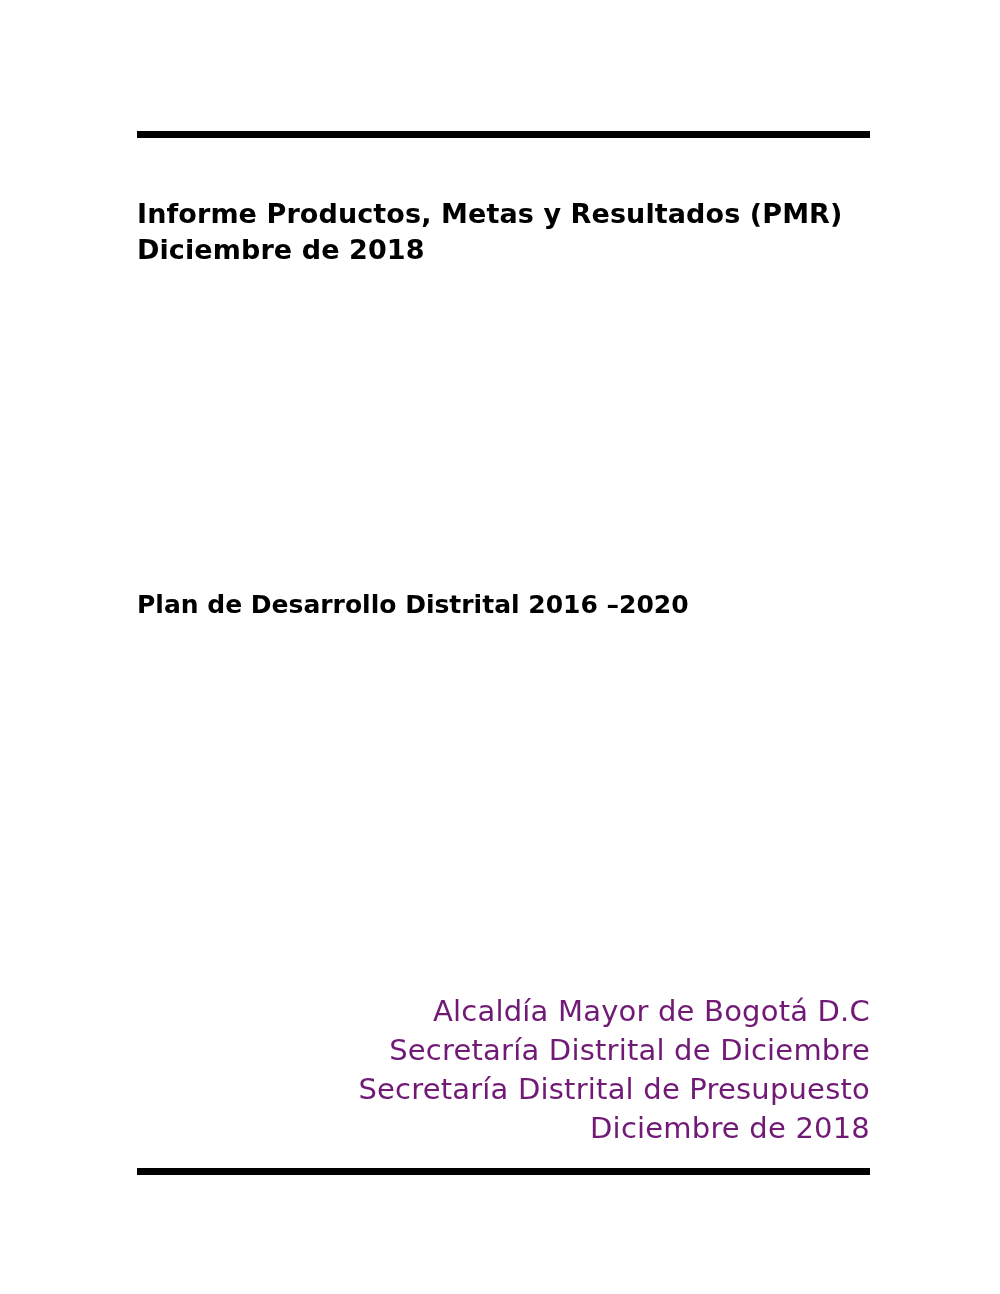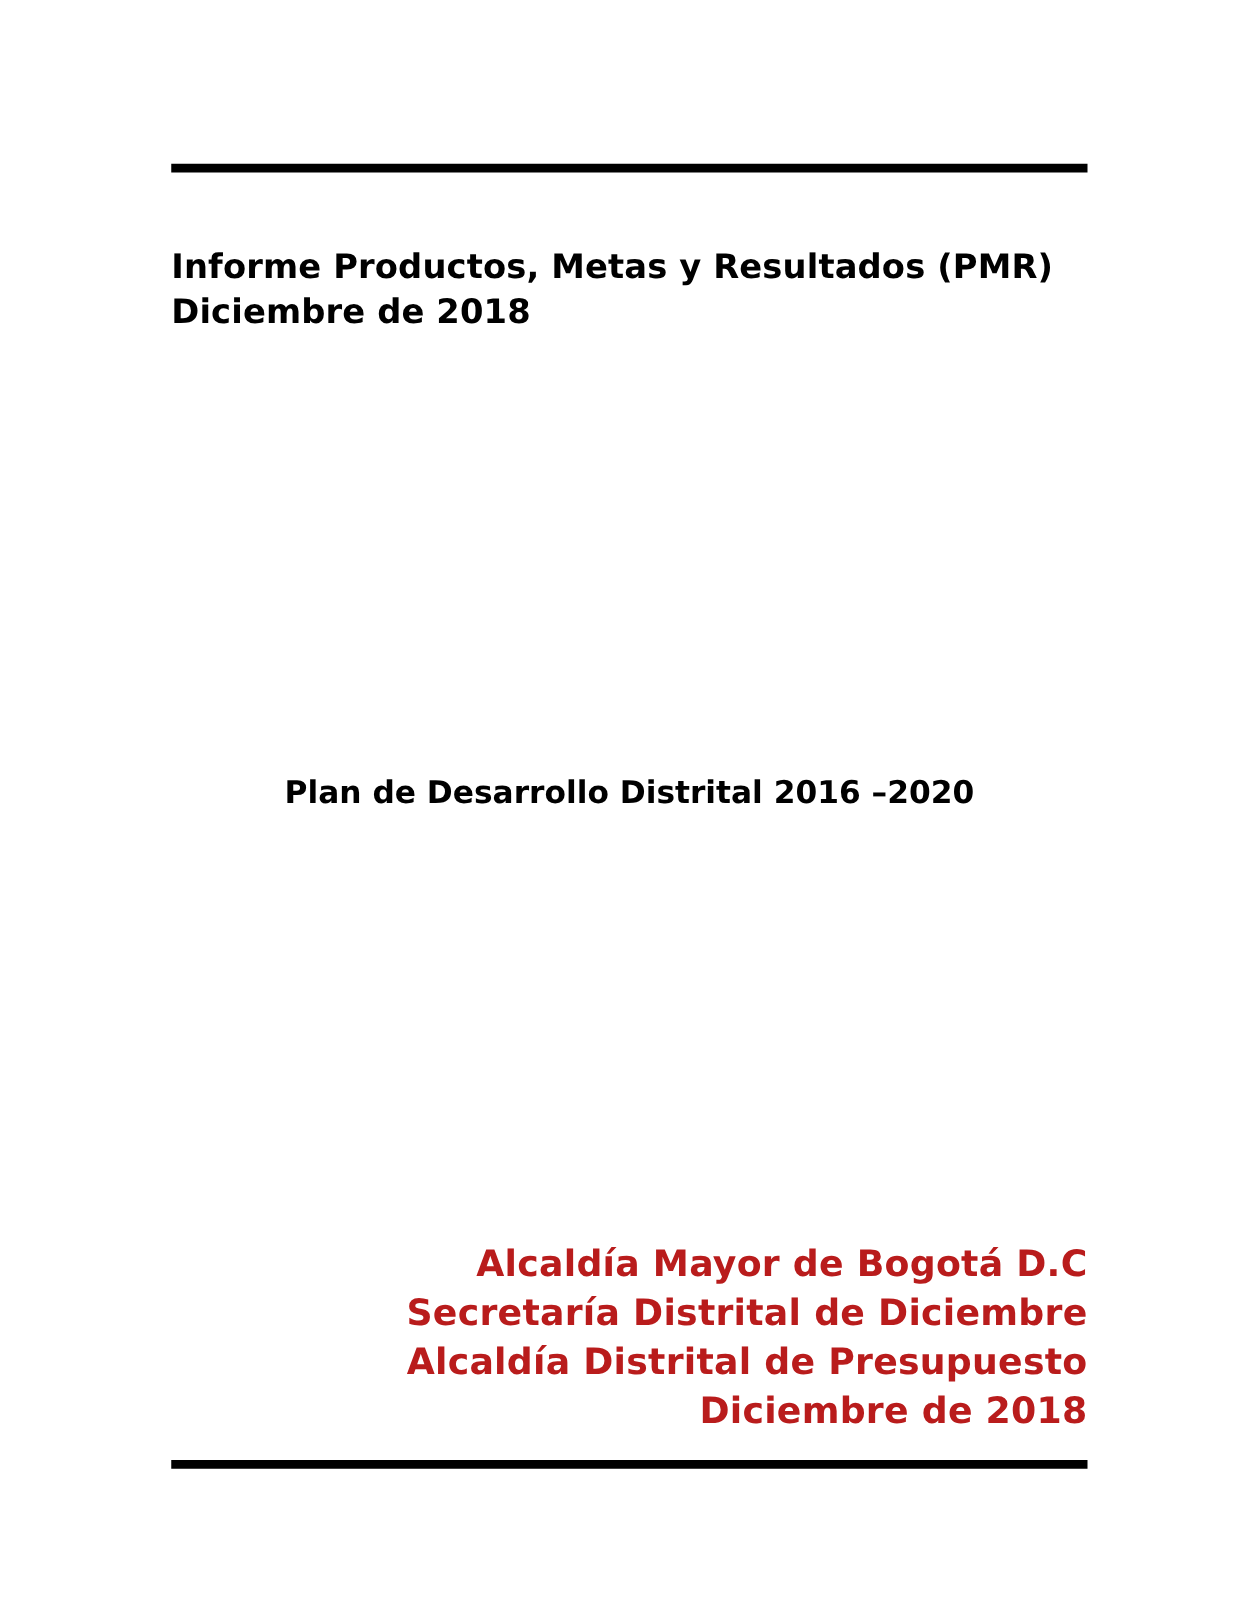--- a/index.html
+++ b/index.html
@@ -48,45 +48,45 @@
     font-size: 27px;
     line-height: 36px;
     letter-spacing: 0.1px;
     color: #000000;
     white-space: nowrap;
   }
 
   .subtitle-block {
     position: absolute;
     left: 137px;
-    top: 616px;
+    top: 587px;
     width: 733px;
-    text-align: center;
+    text-align: left;
   }
   .subtitle-line {
     font-family: "DejaVu Sans", sans-serif;
     font-weight: bold;
     font-size: 25px;
     line-height: 35px;
     color: #000000;
   }
 
   .author-block {
     position: absolute;
     left: 137px;
     top: 992px;
     width: 733px;
     text-align: right;
   }
   .author-line {
     font-family: "DejaVu Sans", sans-serif;
-    font-weight: bold;
+    font-weight: normal;
     font-size: 29px;
     line-height: 39px;
-    color: #b91c1c;
+    color: #701a75;
     letter-spacing: 0.2px;
   }
 </style>
 </head>
 <body>
 
 <div class="page">
 
   <div class="rule rule-top"></div>
 
@@ -95,19 +95,19 @@
     <div class="title-line">Diciembre de 2018</div>
   </div>
 
   <div class="subtitle-block">
     <div class="subtitle-line">Plan de Desarrollo Distrital 2016 –2020</div>
   </div>
 
   <div class="author-block">
     <div class="author-line">Alcaldía Mayor de Bogotá D.C</div>
     <div class="author-line">Secretaría Distrital de Diciembre</div>
-    <div class="author-line">Alcaldía Distrital de Presupuesto</div>
+    <div class="author-line">Secretaría Distrital de Presupuesto</div>
     <div class="author-line">Diciembre de 2018</div>
   </div>
 
   <div class="rule rule-bottom"></div>
 
 </div>
 
 </body></html>

